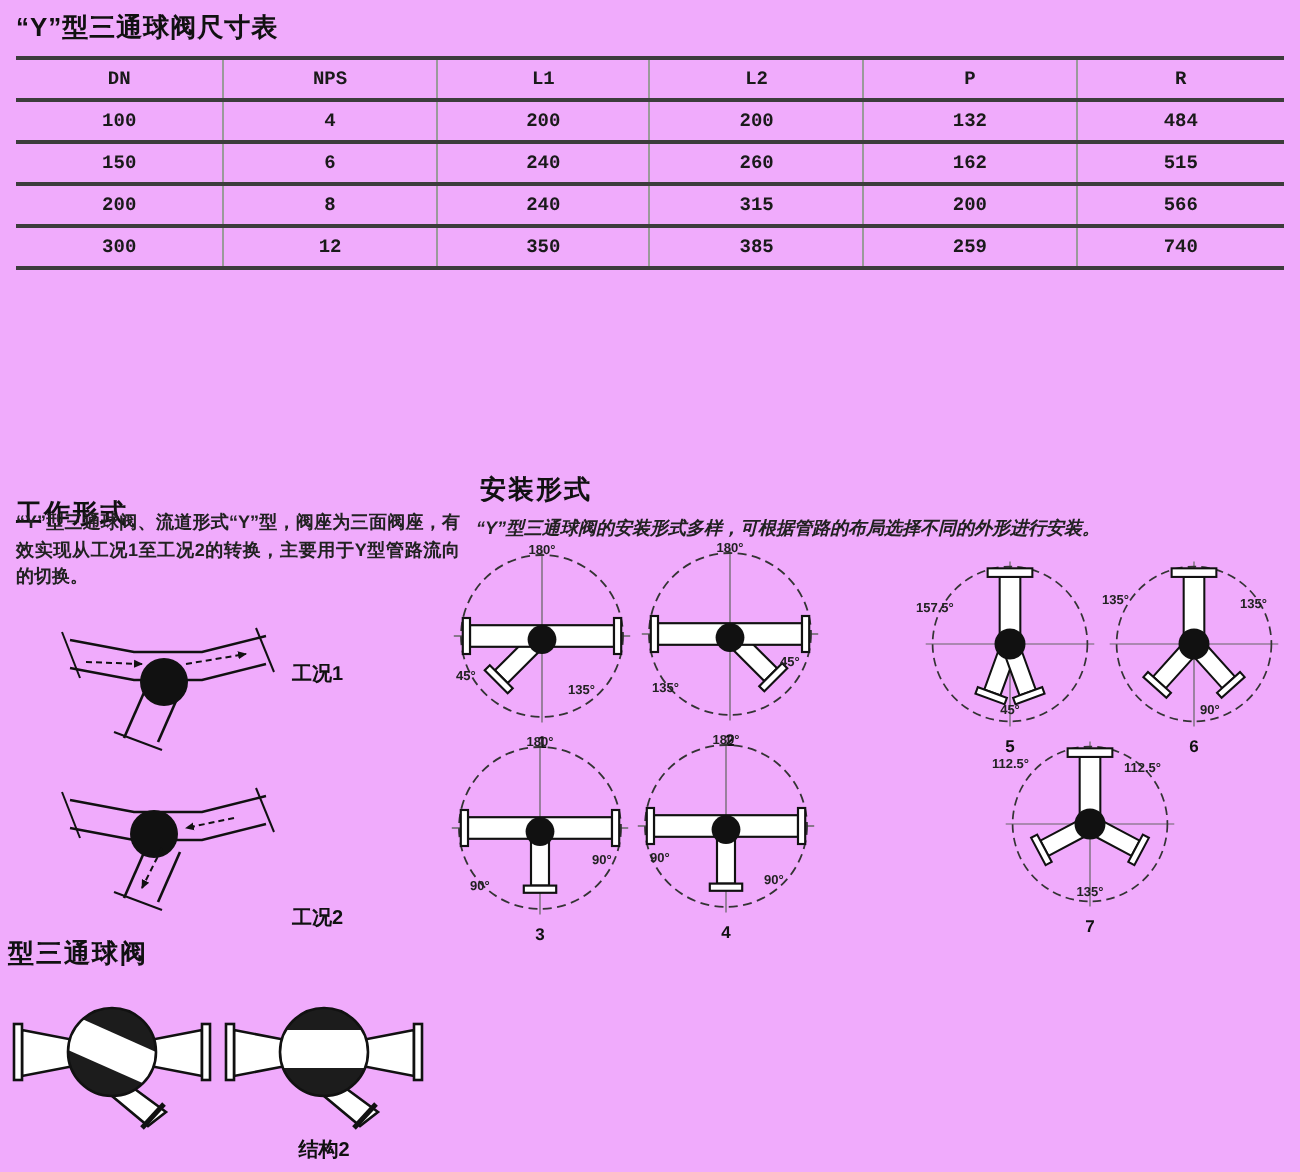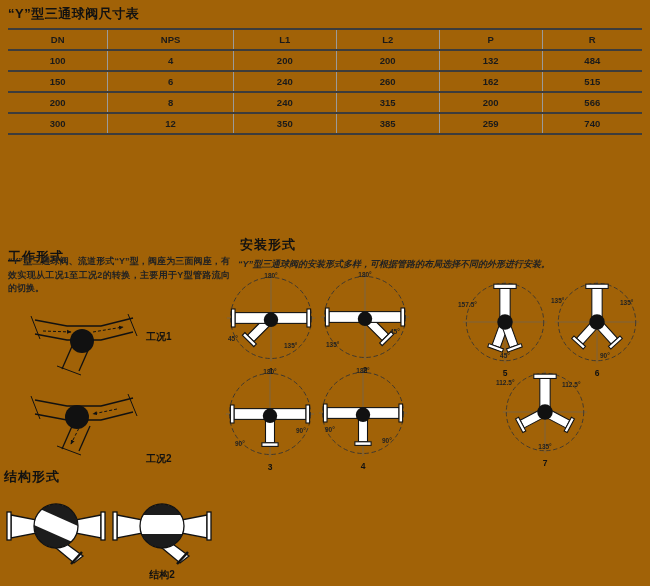--- a/index.html
+++ b/index.html
@@ -1,23 +1,23 @@
 <!DOCTYPE html>
 <html><head>
 <meta charset="utf-8">
 <style>
   * { margin:0; padding:0; box-sizing:border-box; }
   html,body { background:#fff; }
   body { width:650px; height:586px; font-family:"Liberation Sans", sans-serif; color:#111; }
-  .page { position:relative; width:650px; height:586px; background:#a16207; overflow:hidden; }
+  .page { position:relative; width:650px; height:586px; background:#f0abfc; overflow:hidden; }
 
   .doc-title { position:absolute; left:8px; top:5px; font-size:13px; font-weight:bold; letter-spacing:0.5px; }
 
   
-  .dim-table { position:absolute; left:8px; top:28px; width:634px; border-collapse:collapse; }
+  .dim-table { position:absolute; left:8px; top:28px; width:634px; border-collapse:collapse;font-family:Liberation Mono, monospace; }
   .dim-table th, .dim-table td {
     border-top:2px solid #3c3c3c; border-bottom:2px solid #3c3c3c;
     border-left:1px solid #9a9a9a; border-right:1px solid #9a9a9a;
     font-size:9.5px; font-weight:bold; text-align:center; height:21px; color:#1a1a1a;
   }
   .dim-table th:first-child, .dim-table td:first-child { border-left:none; }
   .dim-table th:last-child, .dim-table td:last-child { border-right:none; }
 
   .sec-heading { position:absolute; font-size:13px; font-weight:bold; letter-spacing:1px; }
   .para { position:absolute; font-size:9px; font-weight:bold; line-height:1.5; color:#222; text-align:justify; }
@@ -303,21 +303,21 @@
   <div class="inst" style="left:502px; top:369px; width:86px; height:86px;">
     <svg class="dsvg" viewBox="0 0 100 100">
         <use href="#inst-v-wide"></use>
       </svg>
     <span class="ang" style="left:-6px; top:10px;">112.5°</span>
     <span class="ang" style="left:60px; top:12px;">112.5°</span>
     <span class="ang" style="left:43px; top:74px; transform:translateX(-50%);">135°</span>
     <div class="num">7</div>
   </div>
 
-  <div class="sec-heading" style="left:4px; top:468px;">结构形式</div>
+  <div class="sec-heading" style="left:4px; top:468px;">型三通球阀</div>
 
   <svg class="struct-svg" style="left:6px; top:490px;" width="100" height="75" viewBox="0 0 100 75">
     <defs>
         <clipPath id="clipS1">
           <circle cx="50" cy="36" r="22"></circle>
         </clipPath>
       </defs>
     <g fill="#fff" stroke="#111" stroke-width="1.3">
       <path d="M5,25 L31,30 L31,43 L5,48 Z"></path>
         <rect x="1" y="22" width="4" height="28"></rect>

